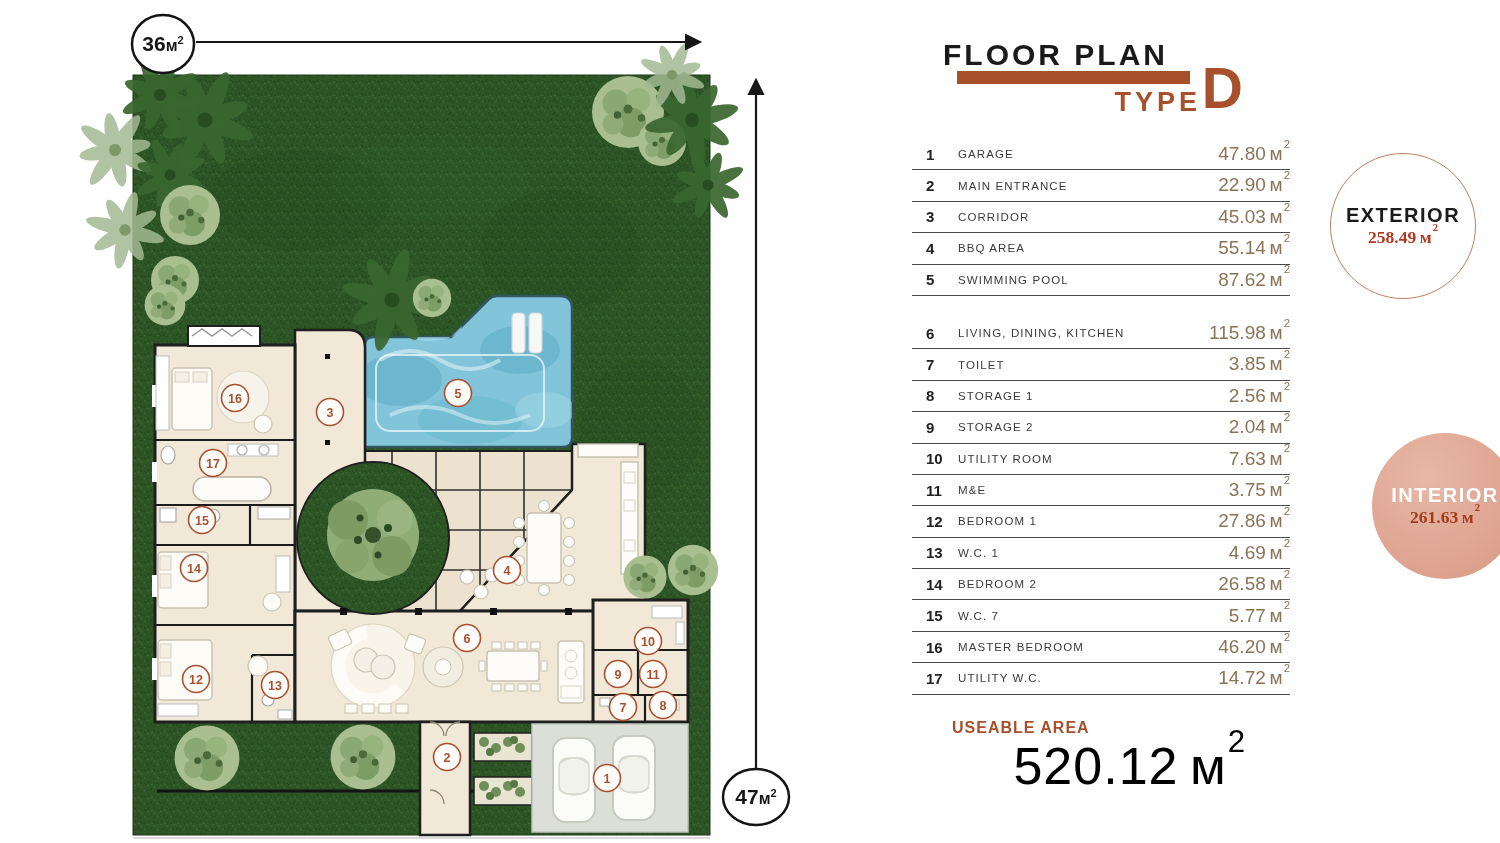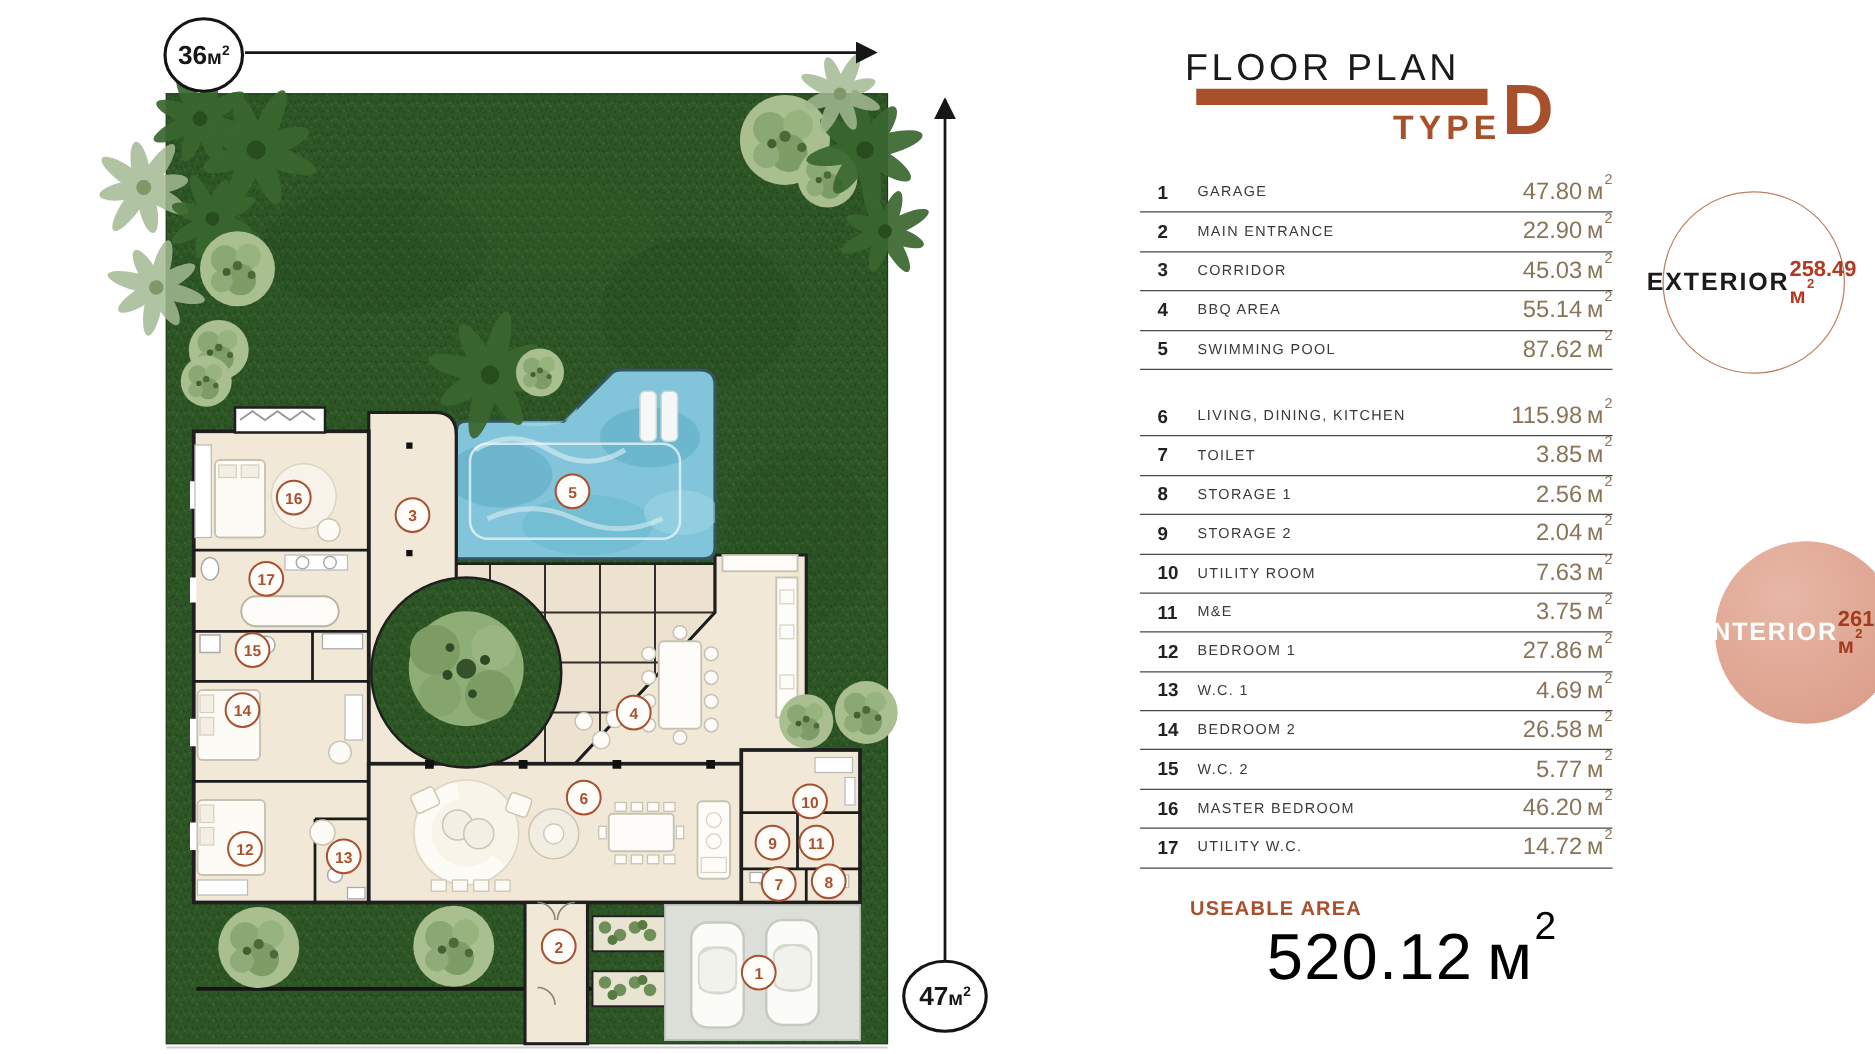--- a/index.html
+++ b/index.html
@@ -7,44 +7,44 @@
   .canvas { position:relative; width:1500px; height:843px; background:#fff; overflow:hidden; }
   .canvas > * { position:absolute; }
 
   svg text { font-family:"Liberation Sans", sans-serif; }
   #room-badges circle { fill:#fffdf9; stroke:#a9512f; stroke-width:1.6; }
   #room-badges text { font-size:12.5px; font-weight:700; fill:#a9512f;
                       text-anchor:middle; dominant-baseline:central; }
   .dim-text { font-weight:700; fill:#161616; text-anchor:middle; }
 
   
-  .title-main  { top:38px;  right:332px; font-size:30px; font-weight:400; letter-spacing:3px; color:#1a1a1a; }
+  .title-main  { top:38px;  right:332px; font-size:30px; font-weight:700; letter-spacing:3px; color:#1a1a1a; }
   .title-bar   { top:71px;  right:310px; width:233px; height:13px; background:#a8502c; }
   .title-type  { top:87px;  right:299px; font-size:27px; font-weight:700; letter-spacing:4px; color:#a8502c; }
   .title-letter{ top:60px;  right:257px; font-size:57px; font-weight:700; color:#a8502c; line-height:1; }
 
   .legend { left:912px; top:139px; width:378px; }
   .lgroup + .lgroup { margin-top:22px; }
   .lrow { display:flex; align-items:center; height:31.4px; border-bottom:1.5px solid #4a4a4a; }
   .lnum  { width:40px; padding-left:14px; font-size:15px; font-weight:700; color:#222; }
   .lname { flex:1; padding-left:6px; font-size:11.5px; letter-spacing:1.1px; color:#3a3a3a; }
   .lval  { font-size:19px; color:#8a7457; white-space:nowrap; }
   .lval sup, .bc-value sup, .useable-value sup { font-size:0.6em; position:relative; top:-0.45em; margin-left:1px; }
 
   .useable-label { left:952px; top:719px; font-size:16px; font-weight:700; letter-spacing:1px; color:#a8502c; }
   .useable-value { top:736px; right:254px; font-size:52px; color:#000000; letter-spacing:1px; }
 
   .area-circle { width:146px; height:146px; border-radius:50%;
-                 display:flex; flex-direction:row; align-items:center; justify-content:center; gap:0; }
+                 display:flex; flex-direction:column; align-items:center; justify-content:center; gap:0; }
   .area-circle.exterior { left:1330px; top:153px; background:#fff; border:1.5px solid #bd8060; }
   .area-circle.interior { left:1372px; top:433px;
                  background:radial-gradient(circle at 38% 30%, #e8b7a6, #d89a85); }
   .bc-label { font-size:20px; font-weight:700; letter-spacing:1.5px; color:#1b1b1b; }
   .area-circle.interior .bc-label { color:#fff; }
-  .bc-value { font-size:17.5px; font-weight:700; color:#b23a22; }
+  .bc-value { font-size:17.5px; font-weight:700; color:#b23a22;font-family:Liberation Serif, serif; }
   .area-circle.interior .bc-value { color:#a33b1c; }
 </style>
 </head>
 <body>
 
 <div class="canvas">
 
   <svg style="left:0;top:0;" width="840" height="843" viewBox="0 0 840 843">
     <defs>
       <pattern id="grass" width="13" height="13" patternUnits="userSpaceOnUse">
@@ -498,21 +498,21 @@
         </div>
 
         <div class="lrow">
           <span class="lnum">14</span>
           <span class="lname">BEDROOM 2</span>
           <span class="lval"><span>26.58</span> <span>м</span><sup>2</sup></span>
         </div>
 
         <div class="lrow">
           <span class="lnum">15</span>
-          <span class="lname">W.C. 2</span>
+          <span class="lname">W.C. 7</span>
           <span class="lval"><span>5.77</span> <span>м</span><sup>2</sup></span>
         </div>
 
         <div class="lrow">
           <span class="lnum">16</span>
           <span class="lname">MASTER BEDROOM</span>
           <span class="lval"><span>46.20</span> <span>м</span><sup>2</sup></span>
         </div>
 
         <div class="lrow">

